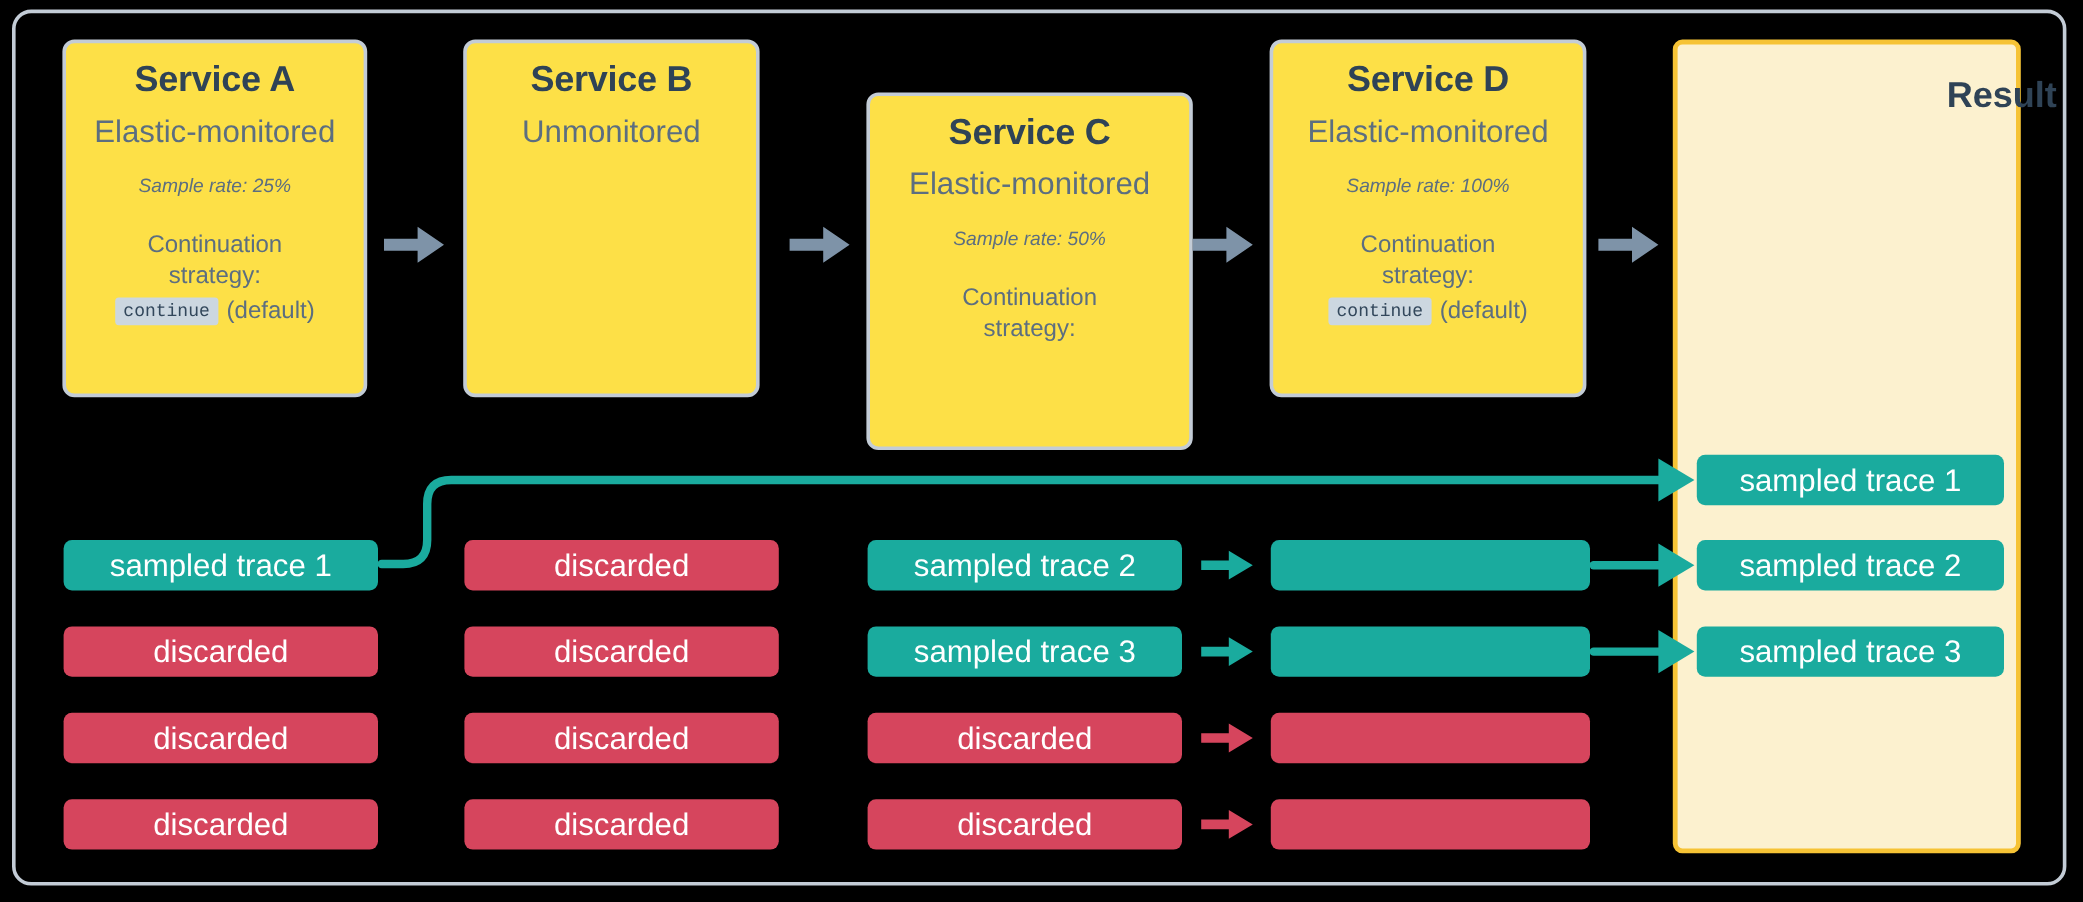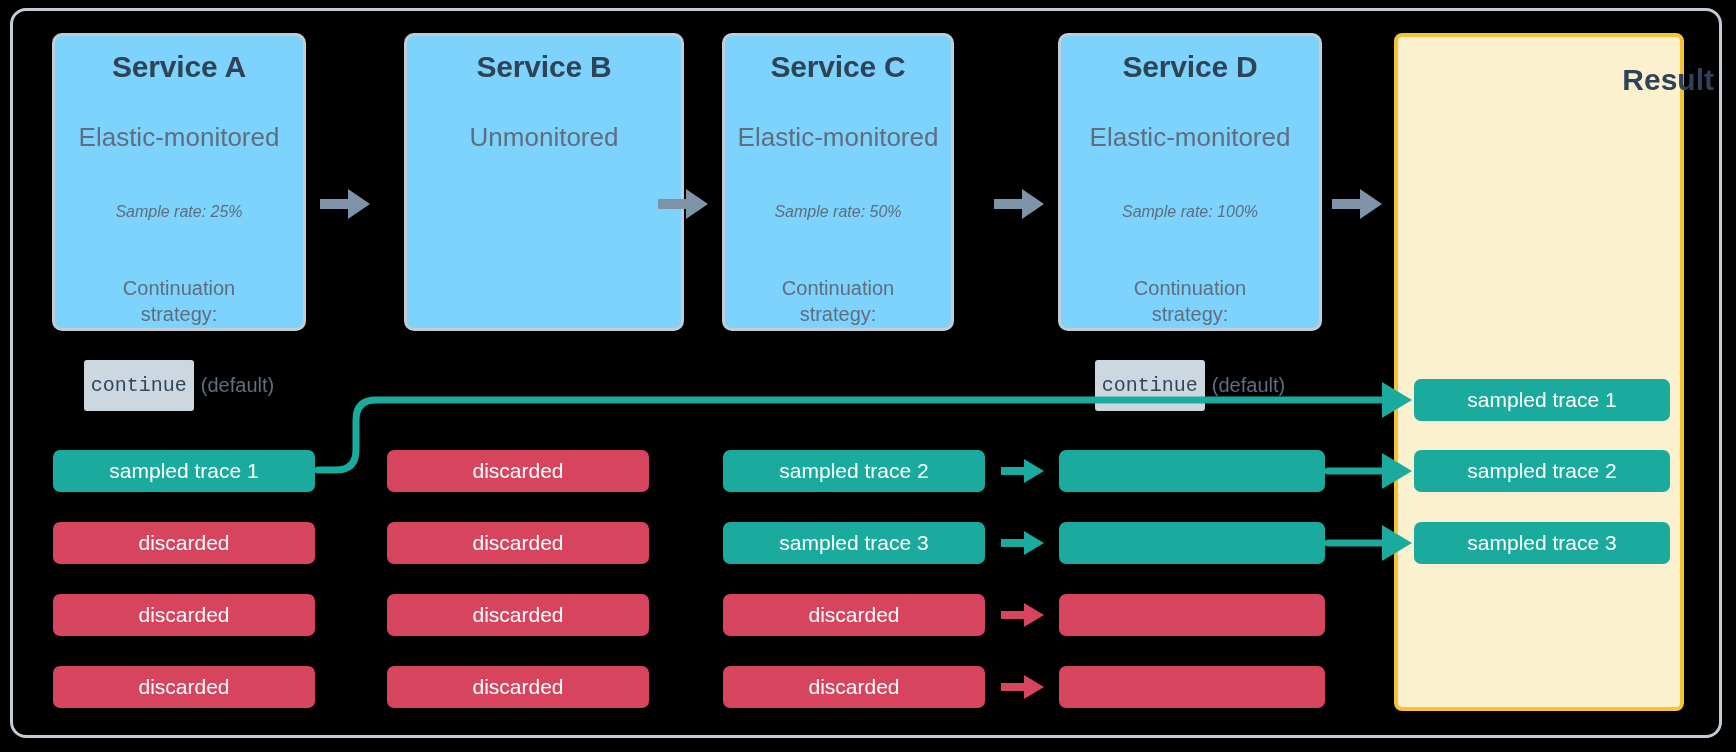--- a/index.html
+++ b/index.html
@@ -18,25 +18,24 @@
   .outer-frame{
     position:absolute; left:10px; top:8px; width:1712px; height:730px;
     border:3px solid #c3ccd6; border-radius:16px;
     pointer-events:none;
   }
 
   
   .svc{
     position:absolute; top:33px; height:298px;
     border:3px solid #c3ccd6; border-radius:10px;
-    background:#7dd3fc;
+    background:#fde047;
     display:flex; flex-direction:column; align-items:center;
     padding-top:14px;
     text-align:center;
-    gap:28px;
   }
   .svc-title{
     font-size:30px; font-weight:bold; color:#2f4356; letter-spacing:-0.2px;
     margin-bottom:10px;
   }
   .svc-sub{
     font-size:26px; color:#5c6e80; margin-bottom:22px;
   }
   .svc-rate{
     font-size:16px; color:#5c6e80; margin-bottom:26px;font-style:italic;
@@ -44,48 +43,48 @@
   .svc-cont{
     font-size:20px; color:#5c6e80; line-height:1.32;
   }
   .svc-strategy-line{
     margin-top:4px; display:flex; align-items:center; justify-content:center; gap:7px;
     flex-wrap:nowrap;
   }
   code.chip{
     background:#ccd7e0; color:#32475b;
     font-family:"Liberation Mono", monospace;
-    font-size:20px; padding:14px 7px; border-radius:3px;
+    font-size:15px; padding:3px 7px; border-radius:3px;
     white-space:nowrap;
   }
   .default-note{ font-size:20px; color:#5c6e80; }
 
   #svcA{ left:52px; width:254px; }
-  #svcB{ left:404px; width:280px; }
-  #svcC{ left:722px; width:232px; }
+  #svcB{ left:386px; width:247px; }
+  #svcC{ left:722px; width:272px;margin-top:44px; }
   #svcD{ left:1058px; width:264px;text-align:center; }
 
   
   .result-panel{
     position:absolute; left:1394px; top:33px; width:290px; height:678px;
     background:#fcf1cf; border:4px solid #f6c335; border-radius:8px;
   }
   .result-title{
     position:absolute; left:0; right:0; top:48px;
     text-align:center; font-size:30px; font-weight:bold; color:#2f4356;
   }
 
   
   .garrow{ position:absolute; top:186px; }
 
   
   .bar{
     position:absolute; height:42px; border-radius:7px;
     display:flex; align-items:center; justify-content:center;
-    color:#fff; font-size:21px; white-space:nowrap;
+    color:#fff; font-size:26px; white-space:nowrap;
   }
   .bar.teal{ background:#1aab9e; }
   .bar.red{ background:#d6455d; }
 
   
   .tarrow{ position:absolute; }
 
   
   .routed{ position:absolute; left:0; top:0; width:1736px; height:752px; pointer-events:none; }
 </style>

